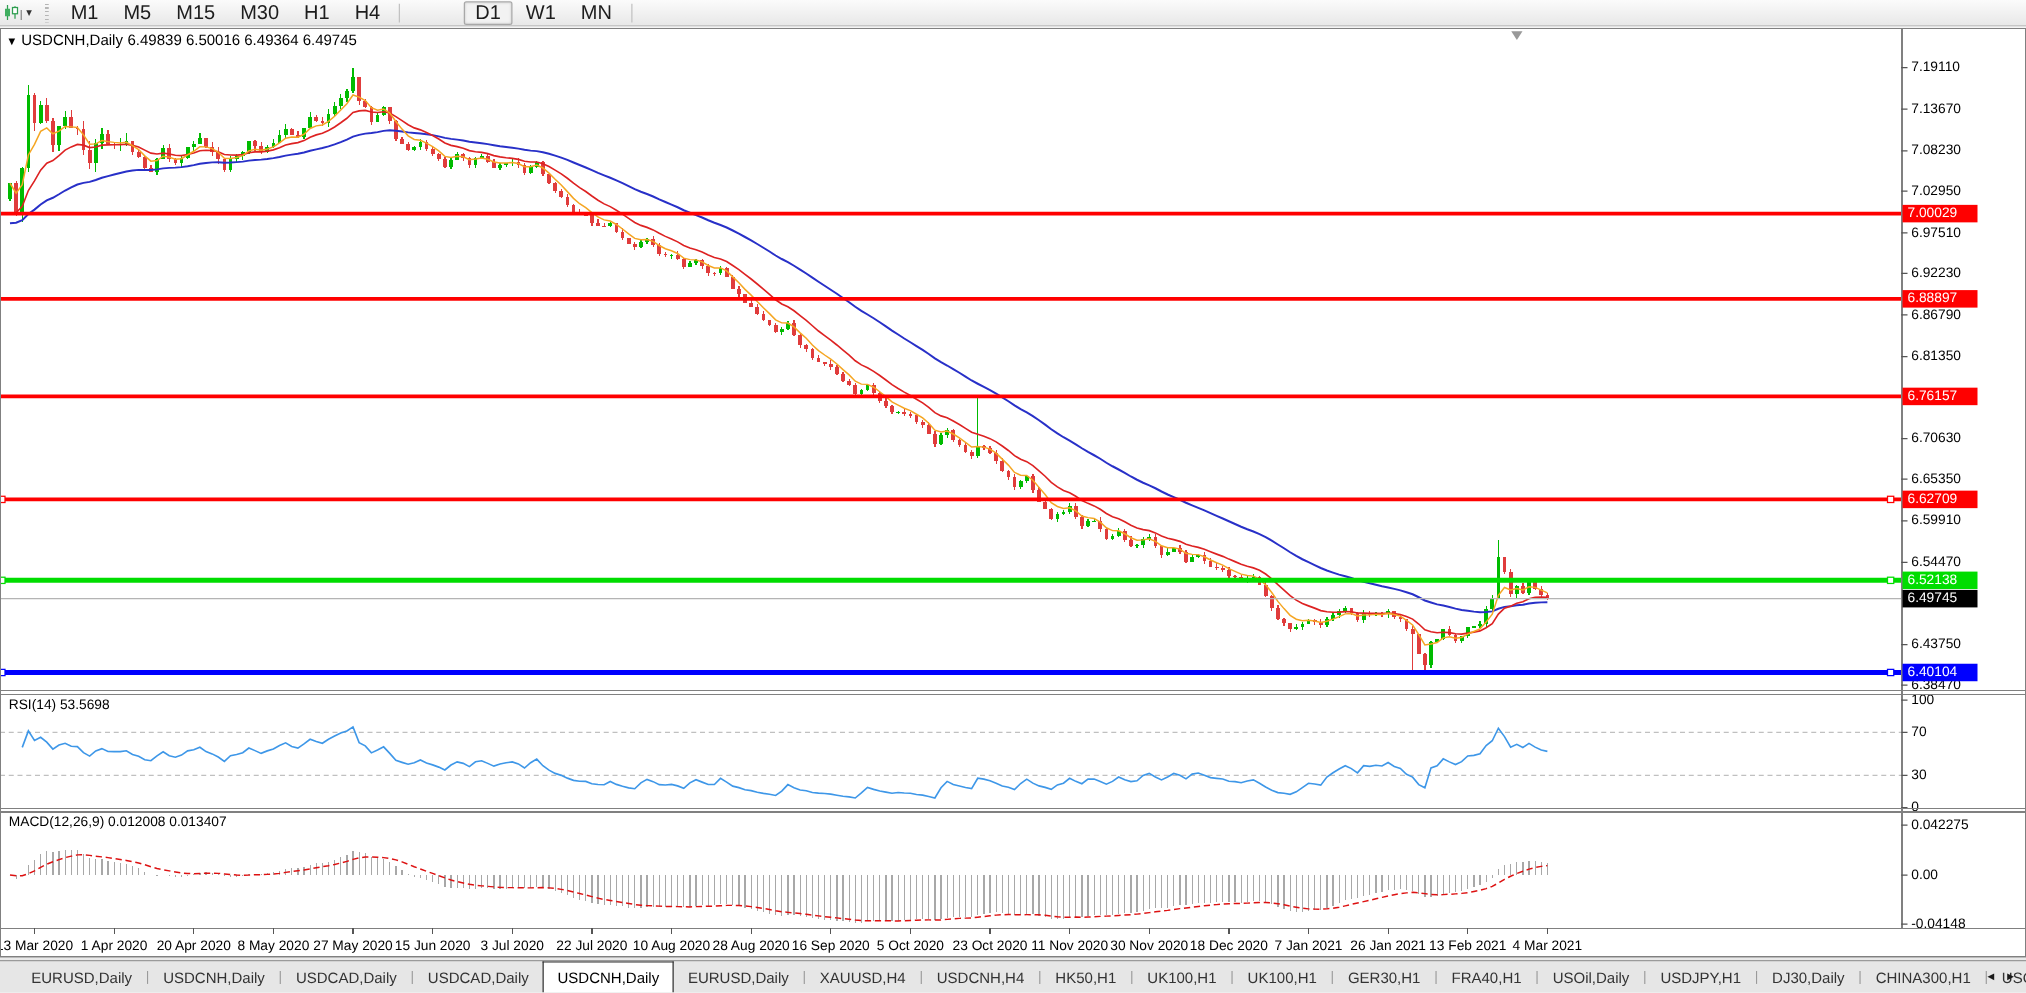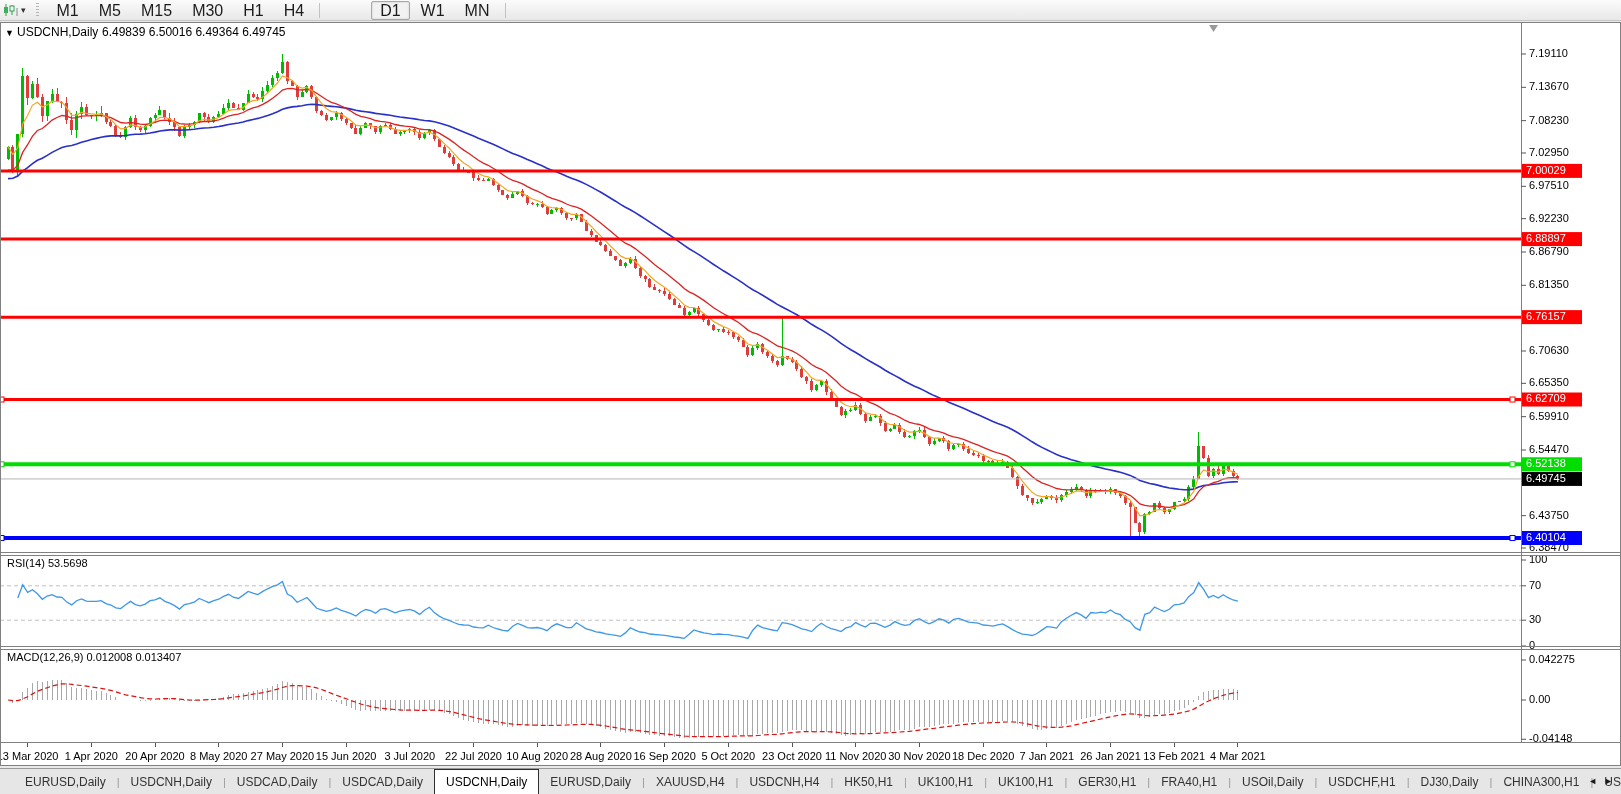--- a/index.html
+++ b/index.html
@@ -1007,21 +1007,21 @@
     <div class="tab">UK100,H1</div>
     <span class="tab-sep">|</span>
     <div class="tab">UK100,H1</div>
     <span class="tab-sep">|</span>
     <div class="tab">GER30,H1</div>
     <span class="tab-sep">|</span>
     <div class="tab">FRA40,H1</div>
     <span class="tab-sep">|</span>
     <div class="tab">USOil,Daily</div>
     <span class="tab-sep">|</span>
-    <div class="tab">USDCHF,H1</div>
+    <div class="tab">USDJPY,H1</div>
     <span class="tab-sep">|</span>
     <div class="tab">DJ30,Daily</div>
     <span class="tab-sep">|</span>
     <div class="tab">CHINA300,H1</div>
     <span class="tab-sep">|</span>
     <div class="tab">USOil,</div>
   </div>
 <div class="tab-arrows">
   <span>◄</span>
   <span>►</span>

